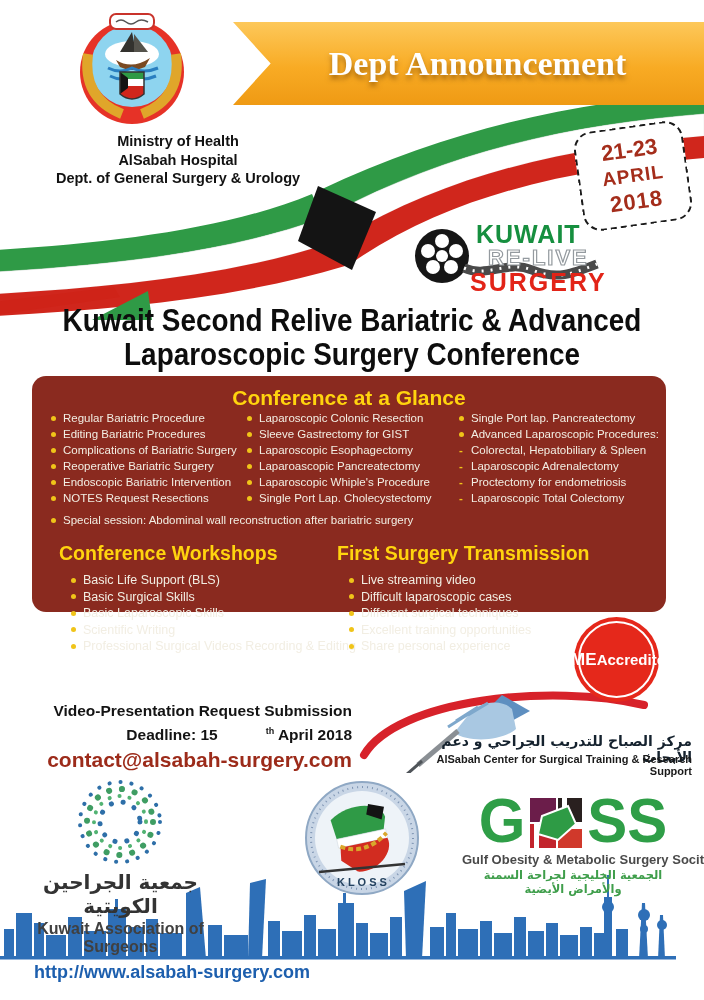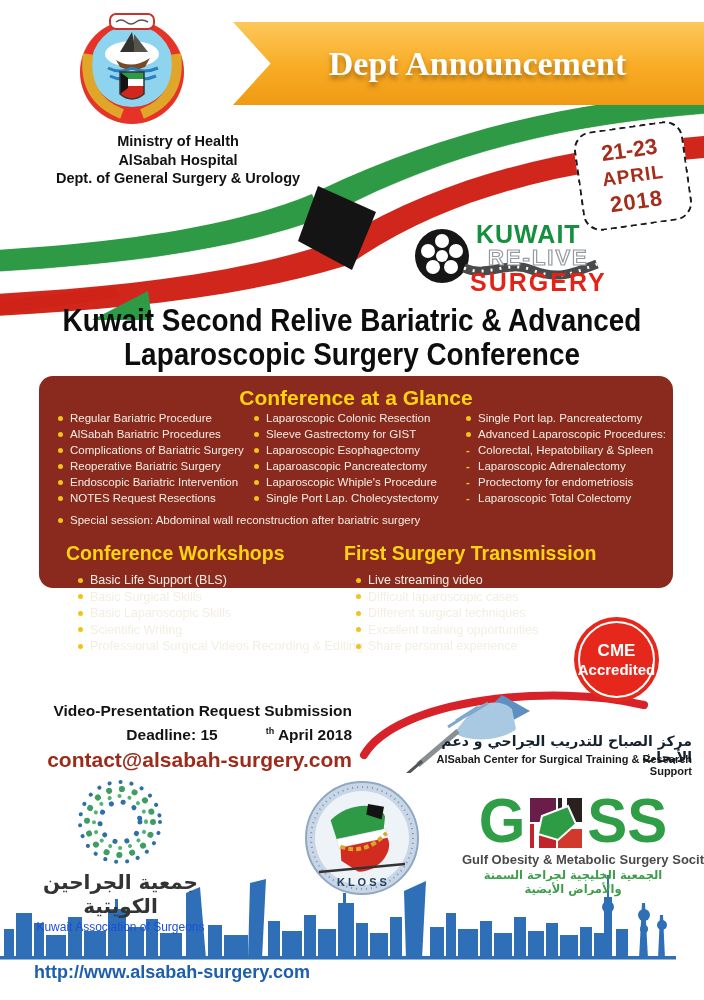--- a/index.html
+++ b/index.html
@@ -28,37 +28,37 @@
   .relive .kuwait{position:absolute;left:64px;top:0;font-size:25px;font-weight:bold;color:#168f3f;letter-spacing:1px;}
   .relive .relive-w{position:absolute;left:76px;top:25px;font-size:22px;font-weight:bold;color:#ffffff;
      -webkit-text-stroke:1.2px #949a9f;letter-spacing:2px;}
   .relive .surgery{position:absolute;left:58px;top:48px;font-size:25px;font-weight:bold;color:#e22418;letter-spacing:2px;}
 
   
   .main-title{left:0;top:304px;width:704px;text-align:center;z-index:4;
     font-weight:bold;color:#0d0d0d;font-size:31px;line-height:34px;transform:scaleX(.9);}
 
   
-  .redbox{left:39px;top:376px;width:634px;height:212px;background:#8a2a1f;border-radius:14px;z-index:2;}
+  .redbox{left:32px;top:376px;width:634px;height:236px;background:#8a2a1f;border-radius:14px;z-index:2;}
   .yellow-h{color:#ffd40e;font-weight:bold;}
   .glance-h{position:absolute;left:0;top:10px;width:100%;text-align:center;font-size:21px;}
   .blist{list-style:none;margin:0;padding:0;}
   .blist li{position:relative;padding-left:13px;color:#f2eee3;font-size:11.5px;line-height:16px;white-space:nowrap;}
   .blist li::before{content:"";position:absolute;left:1px;top:5.5px;width:5px;height:5px;border-radius:50%;background:#f0c419;}
   .sublist li::before{content:"-";background:none;width:auto;height:auto;top:0;color:#f0c419;font-weight:bold;}
   .col1{position:absolute;left:18px;top:34px;width:194px;}
   .col2{position:absolute;left:214px;top:34px;width:210px;}
   .col3{position:absolute;left:426px;top:34px;width:200px;}
   .special{position:absolute;left:18px;top:136px;width:600px;}
   .ws-h{position:absolute;font-size:19.5px;}
   .ws-list{position:absolute;}
   .ws-list li{font-size:12.5px;line-height:16.5px;}
 
   .cme{left:574px;top:617px;width:85px;height:85px;border-radius:50%;background:#e5281b;z-index:5;
-    display:flex;flex-direction:column;align-items:center;justify-content:center;color:#fff;font-weight:bold;}
+    display:flex;flex-direction:row;align-items:center;justify-content:center;color:#fff;font-weight:bold;}
   .cme::after{content:"";position:absolute;left:4px;top:4px;right:4px;bottom:4px;border:2px solid #fff;border-radius:50%;}
   .cme .c1{font-size:17px;line-height:20px;}
   .cme .c2{font-size:15px;line-height:18px;}
 
   
   .submission{left:12px;top:700px;width:340px;text-align:right;z-index:3;}
   .submission .s1{font-size:15.5px;font-weight:bold;color:#141414;line-height:21px;}
   .submission .s2{font-size:15.5px;font-weight:bold;color:#141414;line-height:21px;}
   .submission .s2 sup{font-size:9px;margin-left:48px;}
   .submission .email{display:inline-block;margin-top:3px;font-size:21px;font-weight:bold;color:#9c2b1a;text-decoration:none;}
@@ -66,21 +66,21 @@
   
   .center-block{left:352px;top:683px;width:345px;z-index:3;}
   .center-arabic{position:absolute;left:40px;top:50px;width:300px;text-align:right;
     font-family:"DejaVu Sans",sans-serif;font-weight:bold;font-size:14px;color:#15222e;}
   .center-english{position:absolute;left:40px;top:70px;width:300px;text-align:right;
     font-weight:bold;font-size:11px;color:#1a1a1a;}
 
   
   .kas{left:28px;top:780px;width:185px;text-align:center;z-index:3;}
   .kas-arabic{font-family:"DejaVu Sans",sans-serif;font-weight:bold;font-size:20px;color:#333;margin-top:0;}
-  .kas-english{font-weight:normal;font-size:12px;color:#1d4ed8;margin-top:2px;}
+  .kas-english{font-weight:bold;font-size:16px;color:#404040;margin-top:2px;}
   .kloss{left:295px;top:780px;width:135px;text-align:center;z-index:3;}
   .goss{left:462px;top:790px;width:222px;text-align:center;z-index:3;}
   .goss-row{display:flex;align-items:flex-end;justify-content:center;height:58px;}
   .goss-letter{font-size:60px;line-height:54px;font-weight:bold;color:#2f9e47;transform:scaleY(1.05);}
   .goss-english{font-weight:bold;font-size:13px;color:#4a4a4a;margin-top:4px;white-space:nowrap;}
   .goss-arabic{font-family:"DejaVu Sans",sans-serif;font-weight:bold;font-size:11.5px;color:#3f9e4b;margin-top:1px;}
 
   
   .skyline{left:0;top:873px;z-index:1;}
   .url{left:34px;top:962px;font-size:18px;font-weight:bold;color:#1d5fae;text-decoration:none;z-index:3;}
@@ -162,21 +162,21 @@
   <div class="abs main-title">
     <div>Kuwait Second Relive Bariatric &amp; Advanced</div>
     <div>Laparoscopic Surgery Conference</div>
   </div>
 
   <div class="abs redbox">
     <div class="glance-h yellow-h">Conference at a Glance</div>
 
     <ul class="blist col1">
       <li>Regular Bariatric Procedure</li>
-      <li>AlSabah Bariatric Procedures</li>
+      <li>Editing Bariatric Procedures</li>
       <li>Complications of Bariatric Surgery</li>
       <li>Reoperative Bariatric Surgery</li>
       <li>Endoscopic Bariatric Intervention</li>
       <li>NOTES Request Resections</li>
     </ul>
     <ul class="blist col2">
       <li>Laparoscopic Colonic Resection</li>
       <li>Sleeve Gastrectomy for GIST</li>
       <li>Laparoscopic Esophagectomy</li>
       <li>Laparoascopic Pancreatectomy</li>

